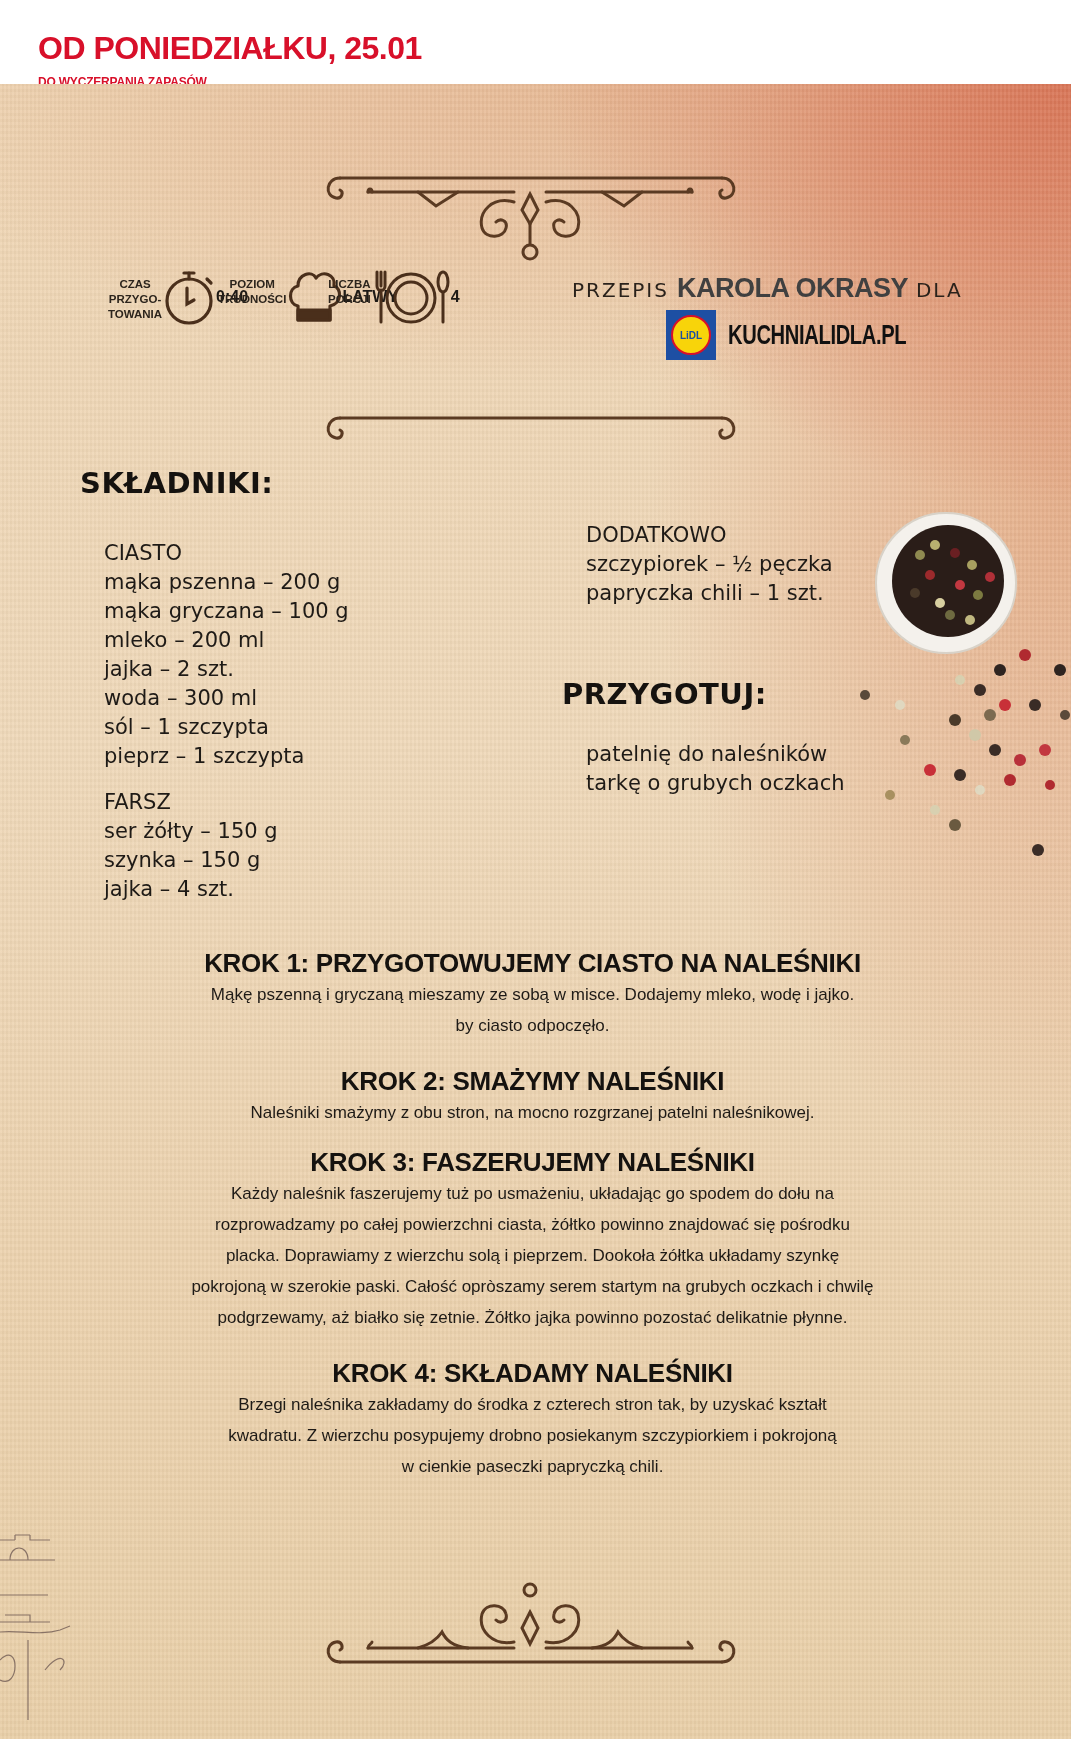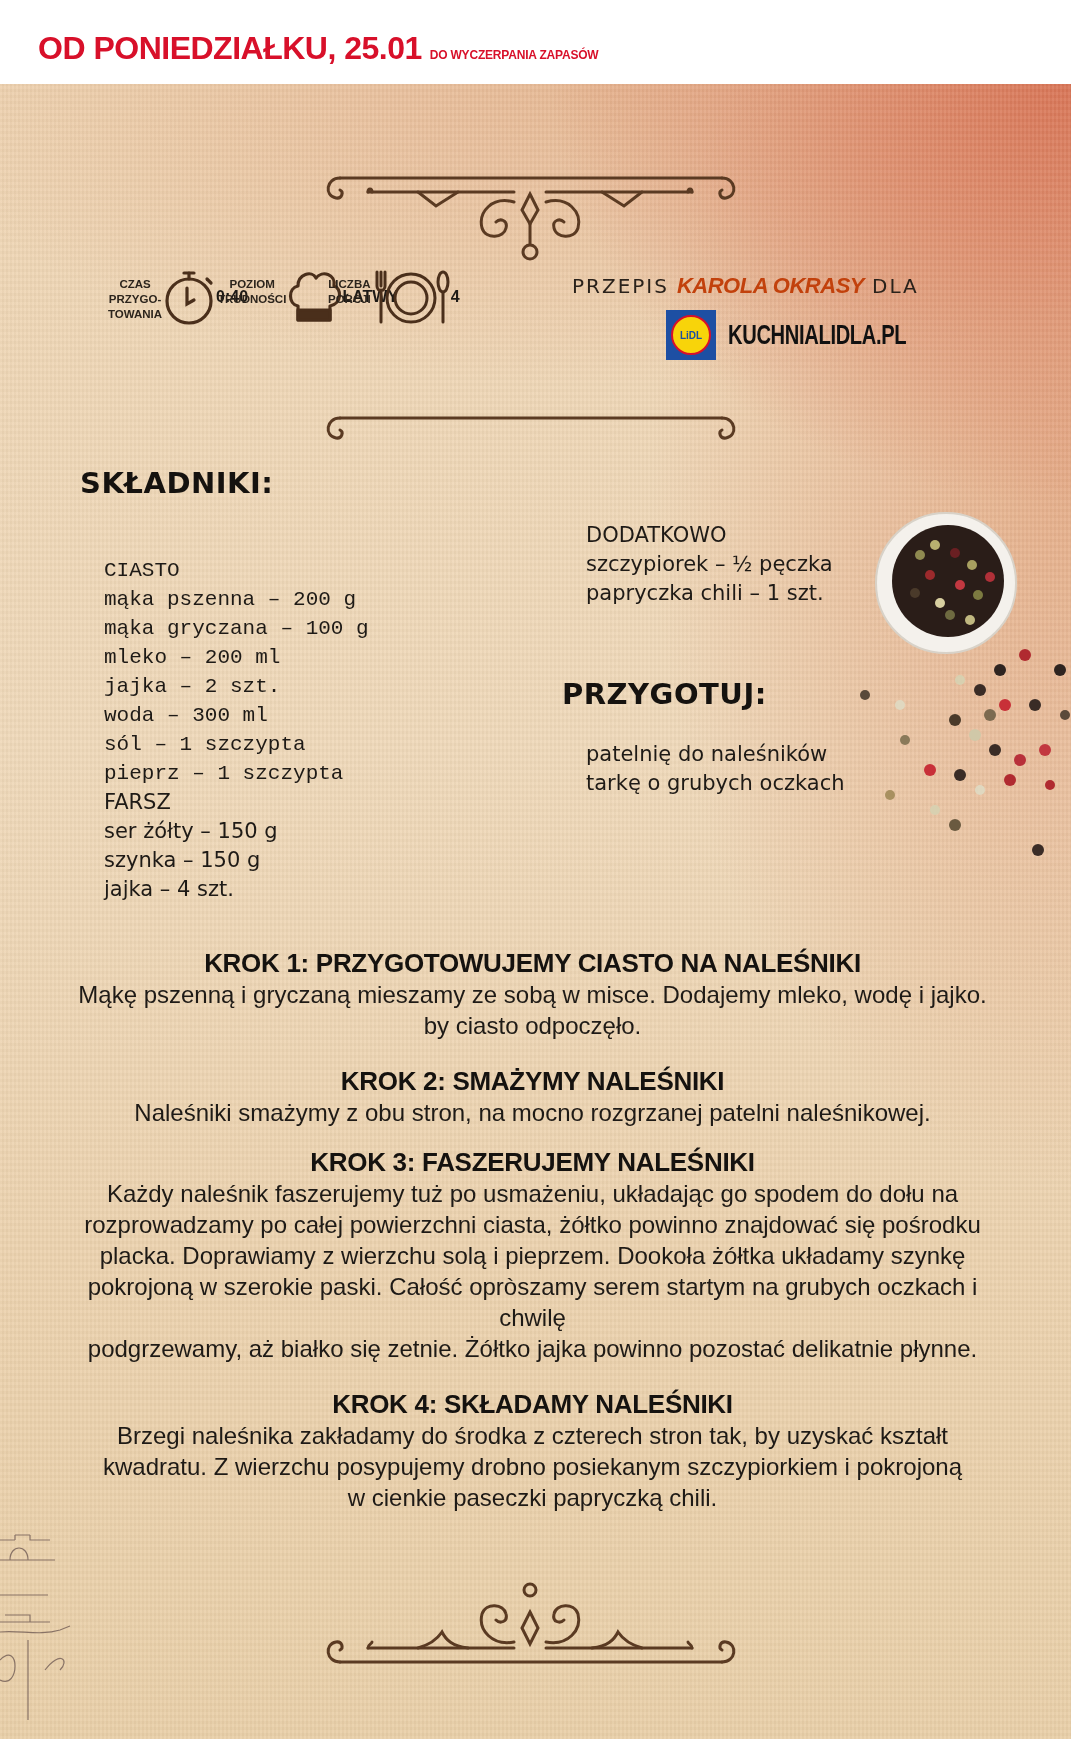--- a/index.html
+++ b/index.html
@@ -9,21 +9,21 @@
     color: #1e1a16;
     position: relative;
     background: #ffffff;
   }
   .topbar {
     position: absolute; left: 0; top: 0; width: 1071px; height: 84px;
     background: #ffffff;
   }
   .topbar .promo {
     position: absolute; left: 38px; top: 30px;
-    display: flex; align-items: baseline; gap: 8px;
+    display: flex; align-items: baseline; gap: 8px; flex-direction: column;
   }
   .topbar .promo-main {
     font-family: "Liberation Sans", sans-serif;
     font-weight: 700; font-size: 32px; color: #d8102a; letter-spacing: -0.5px;
   }
   .topbar .promo-sub {
     font-family: "Liberation Sans", sans-serif;
     font-weight: 700; font-size: 12px; color: #d8102a; letter-spacing: -0.2px;
   }
   .paper {
@@ -56,22 +56,22 @@
     font-family: "Liberation Sans", sans-serif; font-weight: 700; font-size: 16px;
     margin-top: 10px; color: #1e1a16;
   }
   .recipe-by {
     position: absolute; left: 572px; top: 273px; display: flex; align-items: baseline; gap: 8px;
   }
   .recipe-by .pre, .recipe-by .post {
     font-family: "DejaVu Sans", sans-serif; font-size: 20px; letter-spacing: 2px; color: #2a221b;
   }
   .recipe-by .author {
-    font-family: "Liberation Sans", sans-serif; font-weight: 700; font-style: italic;
-    font-size: 22px; color: #c2410c; letter-spacing: -0.5px;
+    font-family: "Liberation Sans", sans-serif; font-weight: 700; 
+    font-size: 27px; color: #404040; letter-spacing: -0.5px;
   }
   .lidl-row { position: absolute; left: 666px; top: 310px; display: flex; align-items: center; gap: 12px; }
   .lidl-logo {
     width: 50px; height: 50px; background: #1d4fa3; position: relative;
   }
   .lidl-logo .circle {
     position: absolute; left: 5px; top: 5px; width: 40px; height: 40px; border-radius: 50%;
     background: #f8d40a; border: 2px solid #d8102a; display: flex; align-items: center; justify-content: center;
     font-family: "Liberation Sans", sans-serif; font-weight: 700; font-size: 10px; color: #1d4fa3;
   }
@@ -87,21 +87,21 @@
   .list .row { white-space: nowrap; }
   .steps {
     position: absolute; left: 60px; width: 945px; text-align: center;
   }
   .step { margin-bottom: 18px; }
   .step .title {
     font-family: "Liberation Sans", sans-serif; font-weight: 700; font-size: 26px;
     letter-spacing: -0.3px; color: #15120f; line-height: 32px;
   }
   .step .body {
-    font-family: "Liberation Sans", sans-serif; font-size: 24px; line-height: 31px; color: #1e1a16;
+    font-family: "Liberation Sans", sans-serif; font-size: 17px; line-height: 31px; color: #1e1a16;
   }
   .pepper { position: absolute; }
   .sketch { position: absolute; left: 0; top: 1530px; }
 </style>
 </head>
 <body>
 
 <div class="topbar">
   <div class="promo">
     <span class="promo-main">OD PONIEDZIAŁKU, 25.01</span>
@@ -183,21 +183,21 @@
 </div>
 
 <svg class="orn" style="left:318px;top:412px" width="424" height="30" viewBox="0 0 424 30" fill="none" stroke="#5a3a22" stroke-width="3" stroke-linecap="round">
   <path d="M22 6 H404"></path>
   <path d="M22 6 C8 6 6 24 18 26 C24 27 26 20 22 18"></path>
   <path d="M404 6 C418 6 420 24 408 26 C402 27 400 20 404 18"></path>
 </svg>
 
 <div class="h-section" style="left:80px;top:466px;">SKŁADNIKI:</div>
 
-<div class="list" style="left:104px;top:556px;font-family:Liberation Mono, monospace;">
+<div class="list" style="left:104px;top:539px;">
   <div class="row">CIASTO</div>
   <div class="row">mąka pszenna – 200 g</div>
   <div class="row">mąka gryczana – 100 g</div>
   <div class="row">mleko – 200 ml</div>
   <div class="row">jajka – 2 szt.</div>
   <div class="row">woda – 300 ml</div>
   <div class="row">sól – 1 szczypta</div>
   <div class="row">pieprz – 1 szczypta</div>
 </div>
 

